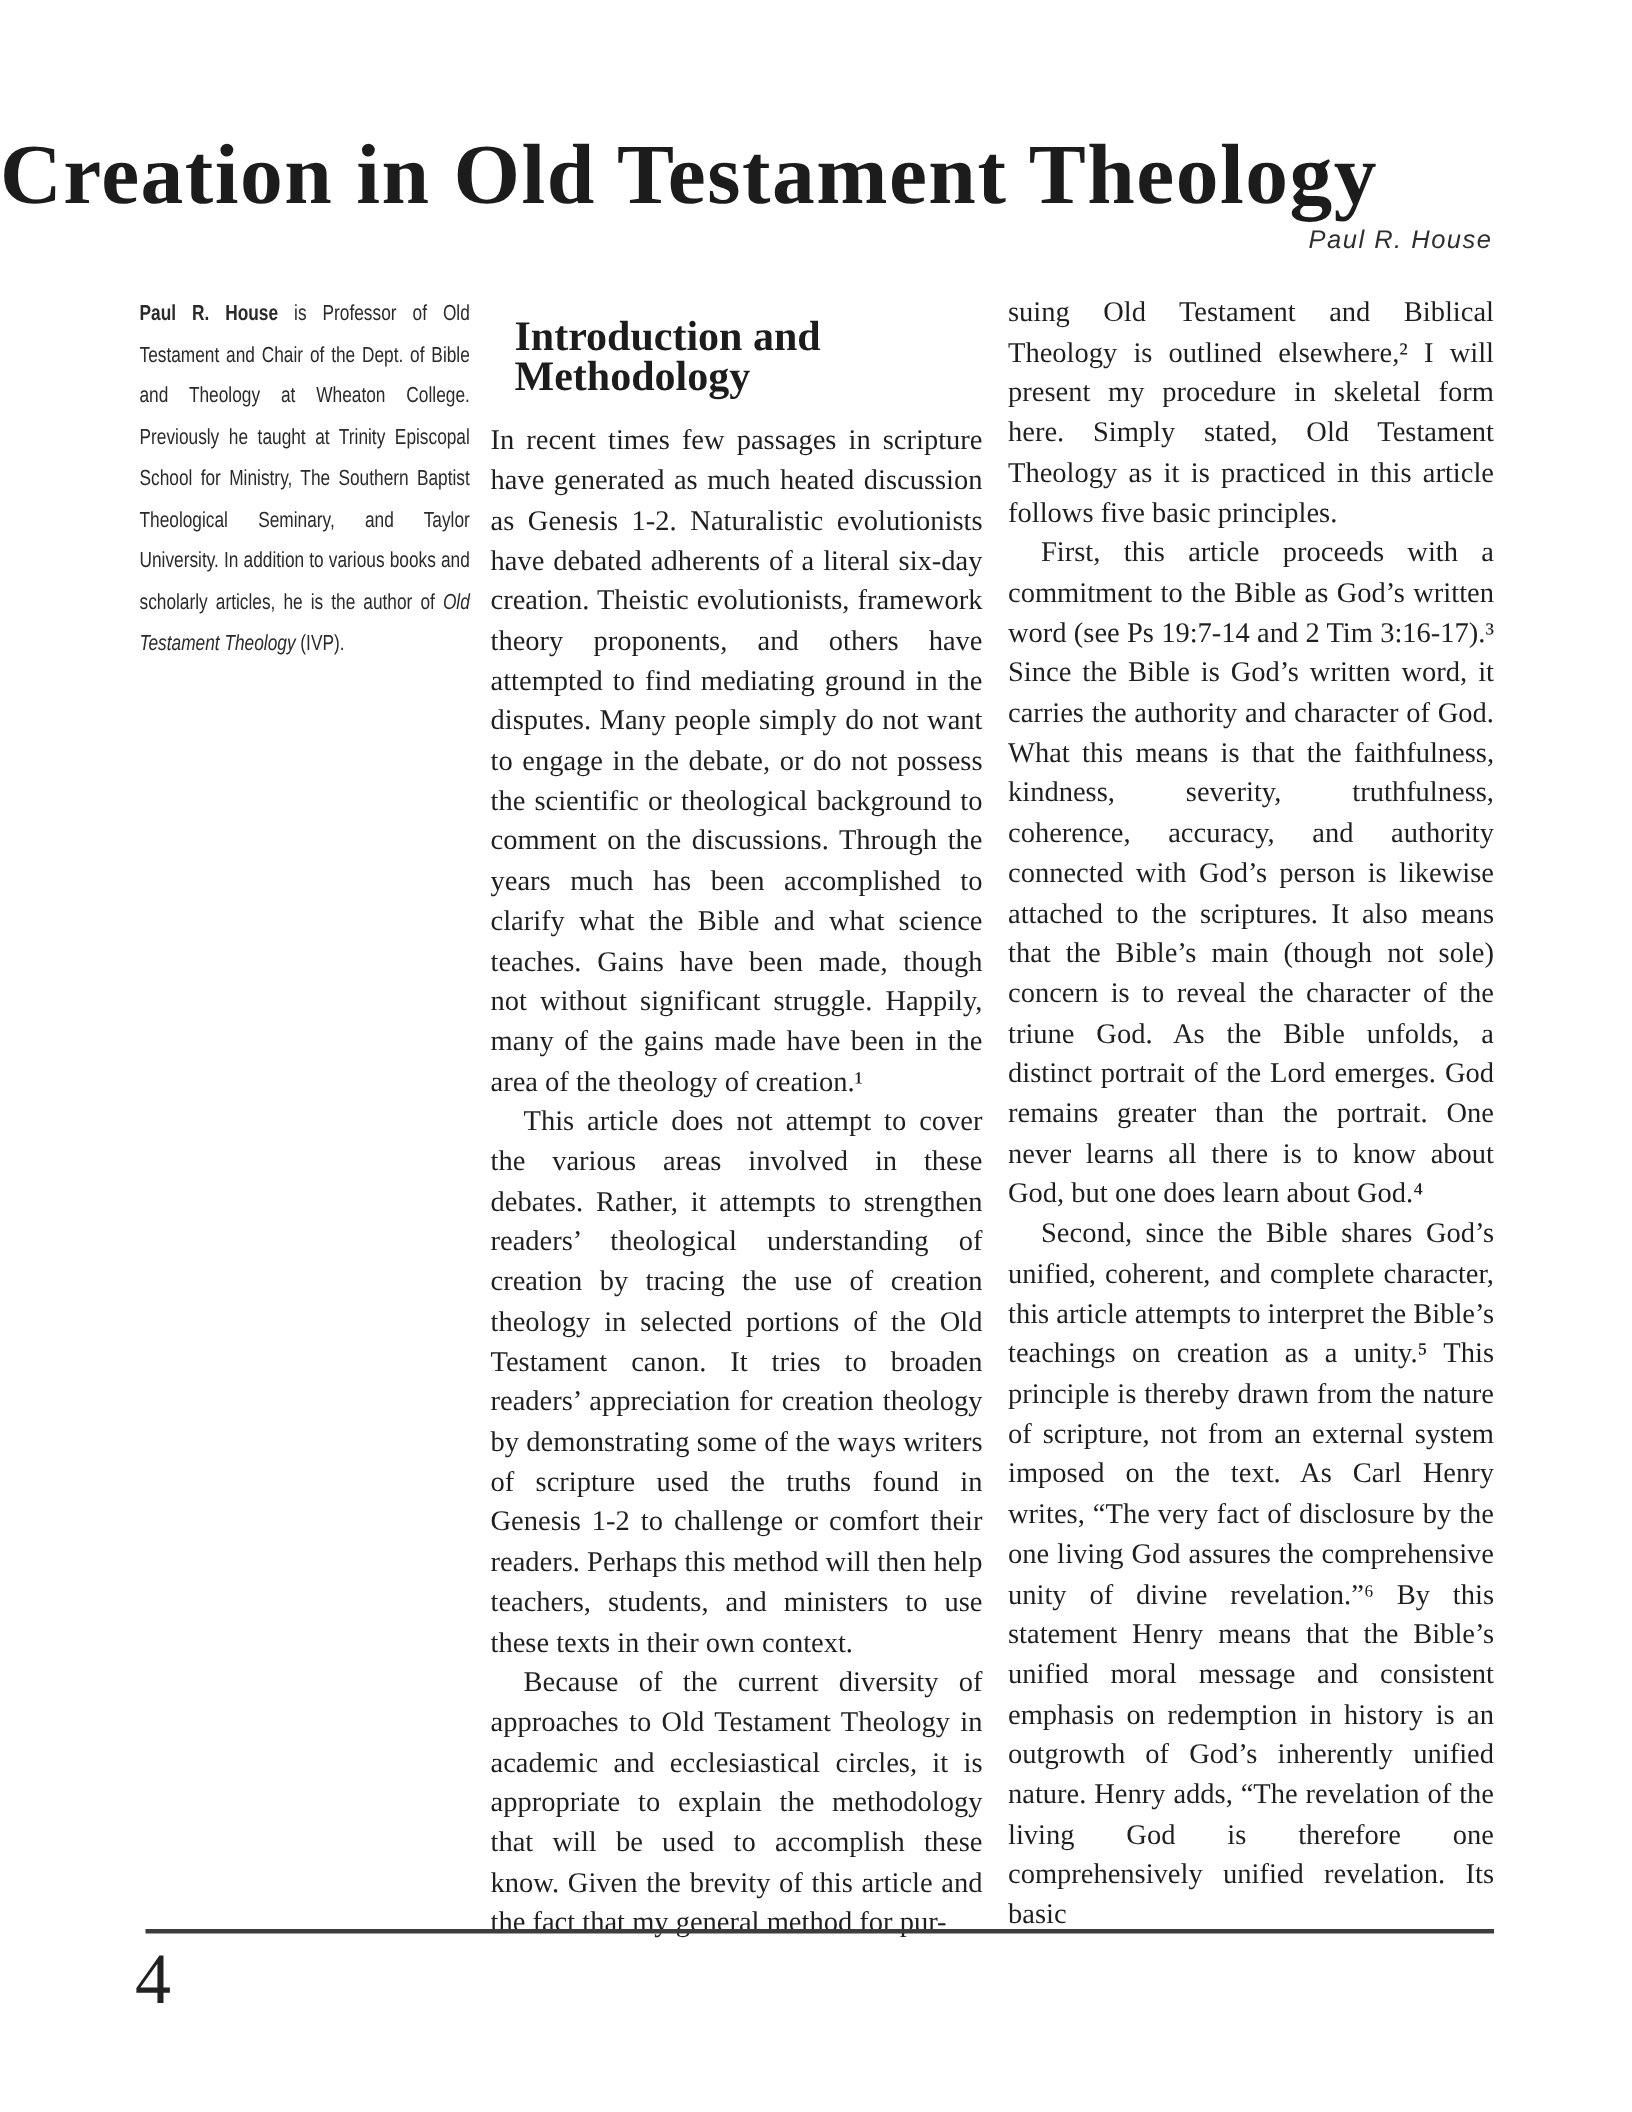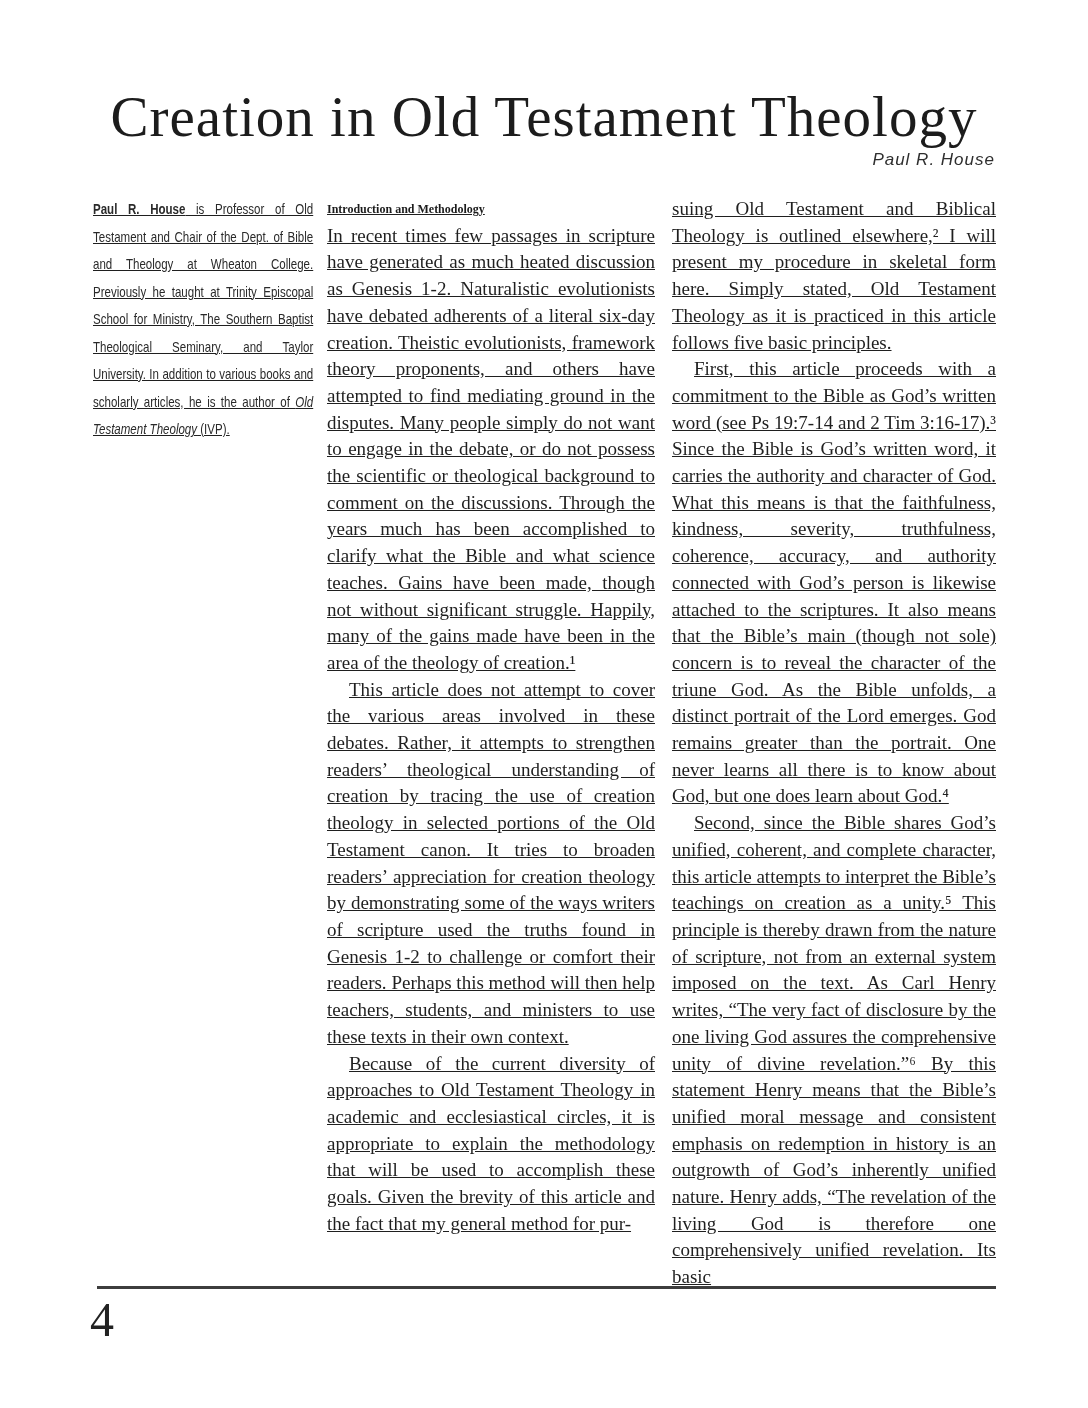--- a/index.html
+++ b/index.html
@@ -15,23 +15,23 @@
     overflow: hidden;
     font-family: "Liberation Serif", "DejaVu Serif", serif;
     color: #1f1f1f;
   }
   .article-title {
     position: absolute;
     top: 84px;
     left: 0;
     width: 100%;
     margin: 0;
-    text-align: center;
+    text-align: left;
     font-family: "Liberation Serif", "DejaVu Serif", serif;
-    font-weight: 400;
+    font-weight: 700;
     font-size: 57px;
     line-height: 1.15;
     letter-spacing: 1px;
     color: #1c1c1c;
   }
   .byline {
     position: absolute;
     top: 150px;
     right: 93px;
     font-family: "Liberation Sans", "DejaVu Sans", sans-serif;
@@ -40,21 +40,20 @@
     letter-spacing: 1px;
     color: #2e2e2e;
   }
   .columns {
     position: absolute;
     top: 196px;
     left: 93px;
     width: 908px;
     display: flex;
     align-items: flex-start;
-    text-decoration: underline;
   }
   .bio-col {
     width: 220px;
     margin-right: 14px;
   }
   .bio-inner {
     width: 277px;
     transform: scaleX(0.795);
     transform-origin: left top;
   }
@@ -69,22 +68,22 @@
   .bio-text .bio-name { font-weight: 700; }
   .bio-text .bio-book { font-style: italic; }
   .col-middle {
     width: 328px;
     margin-right: 17px;
   }
   .col-right {
     width: 324px;
   }
   .section-heading {
-    margin: 0;
-    font-size: 12px;
+    margin: 16px;
+    font-size: 28px;
     font-weight: 700;
     line-height: 26.7px;
     color: #1c1c1c;
   }
   .body-para {
     margin: 0;
     font-size: 19px;
     line-height: 26.7px;
     text-align: justify;
     color: #1f1f1f;
@@ -124,21 +123,21 @@
     <aside class="bio-col">
       <div class="bio-inner">
         <p class="bio-text"><span class="bio-name">Paul R. House</span><span> is Professor of Old Testament and Chair of the Dept. of Bible and Theology at Wheaton College. Previously he taught at Trinity Episcopal School for Ministry, The Southern Baptist Theological Seminary, and Taylor University. In addition to various books and scholarly articles, he is the author of </span><span class="bio-book">Old Testament Theology</span><span> (IVP).</span></p>
       </div>
     </aside>
 
     <section class="col-middle">
       <h2 class="section-heading">Introduction and Methodology</h2>
       <p class="body-para">In recent times few passages in scripture have generated as much heated discussion as Genesis 1-2. Naturalistic evolutionists have debated adherents of a literal six-day creation. Theistic evolutionists, framework theory proponents, and others have attempted to find mediating ground in the disputes. Many people simply do not want to engage in the debate, or do not possess the scientific or theological background to comment on the discussions. Through the years much has been accomplished to clarify what the Bible and what science teaches. Gains have been made, though not without significant struggle. Happily, many of the gains made have been in the area of the theology of creation.¹</p>
       <p class="body-para indent">This article does not attempt to cover the various areas involved in these debates. Rather, it attempts to strengthen readers’ theological understanding of creation by tracing the use of creation theology in selected portions of the Old Testament canon. It tries to broaden readers’ appreciation for creation theology by demonstrating some of the ways writers of scripture used the truths found in Genesis 1-2 to challenge or comfort their readers. Perhaps this method will then help teachers, students, and ministers to use these texts in their own context.</p>
-      <p class="body-para indent">Because of the current diversity of approaches to Old Testament Theology in academic and ecclesiastical circles, it is appropriate to explain the methodology that will be used to accomplish these goals. Given the brevity of this article and the fact that my general method for pur-</p>
+      <p class="body-para indent">Because of the current diversity of approaches to Old Testament Theology in academic and ecclesiastical circles, it is appropriate to explain the methodology that will be used to accomplish these know. Given the brevity of this article and the fact that my general method for pur-</p>
     </section>
 
     <section class="col-right">
       <p class="body-para">suing Old Testament and Biblical Theology is outlined elsewhere,² I will present my procedure in skeletal form here. Simply stated, Old Testament Theology as it is practiced in this article follows five basic principles.</p>
       <p class="body-para indent">First, this article proceeds with a commitment to the Bible as God’s written word (see Ps 19:7-14 and 2 Tim 3:16-17).³ Since the Bible is God’s written word, it carries the authority and character of God. What this means is that the faithfulness, kindness, severity, truthfulness, coherence, accuracy, and authority connected with God’s person is likewise attached to the scriptures. It also means that the Bible’s main (though not sole) concern is to reveal the character of the triune God. As the Bible unfolds, a distinct portrait of the Lord emerges. God remains greater than the portrait. One never learns all there is to know about God, but one does learn about God.⁴</p>
       <p class="body-para indent">Second, since the Bible shares God’s unified, coherent, and complete character, this article attempts to interpret the Bible’s teachings on creation as a unity.⁵ This principle is thereby drawn from the nature of scripture, not from an external system imposed on the text. As Carl Henry writes, “The very fact of disclosure by the one living God assures the comprehensive unity of divine revelation.”⁶ By this statement Henry means that the Bible’s unified moral message and consistent emphasis on redemption in history is an outgrowth of God’s inherently unified nature. Henry adds, “The revelation of the living God is therefore one comprehensively unified revelation. Its basic</p>
     </section>
 
   </div>
 

